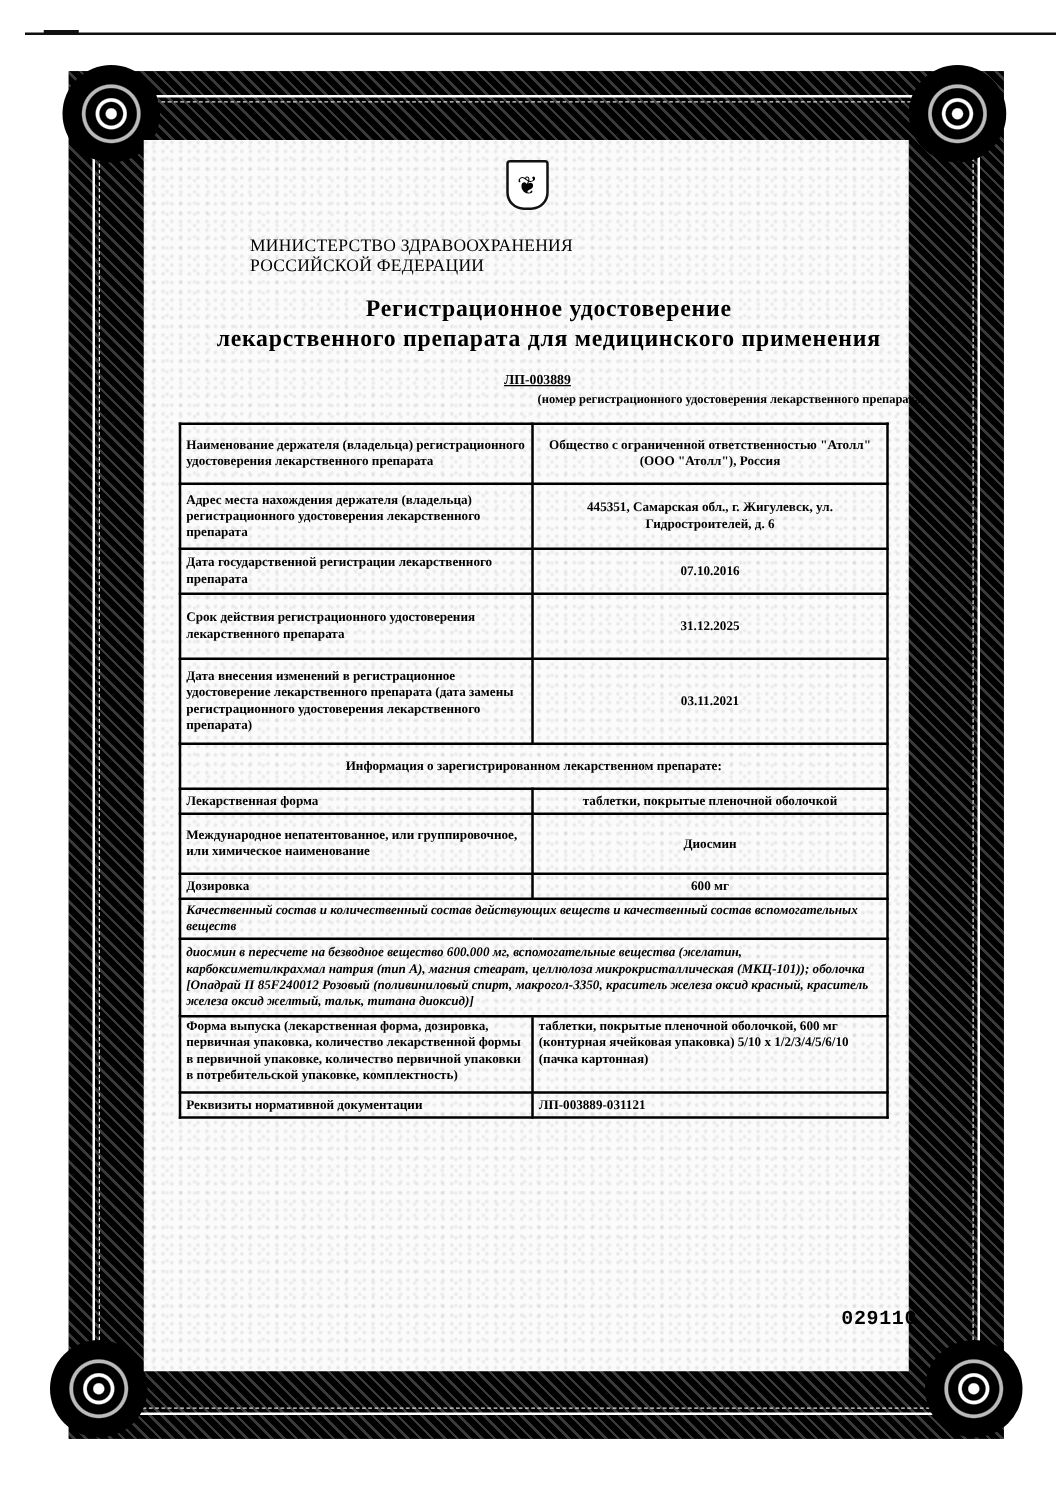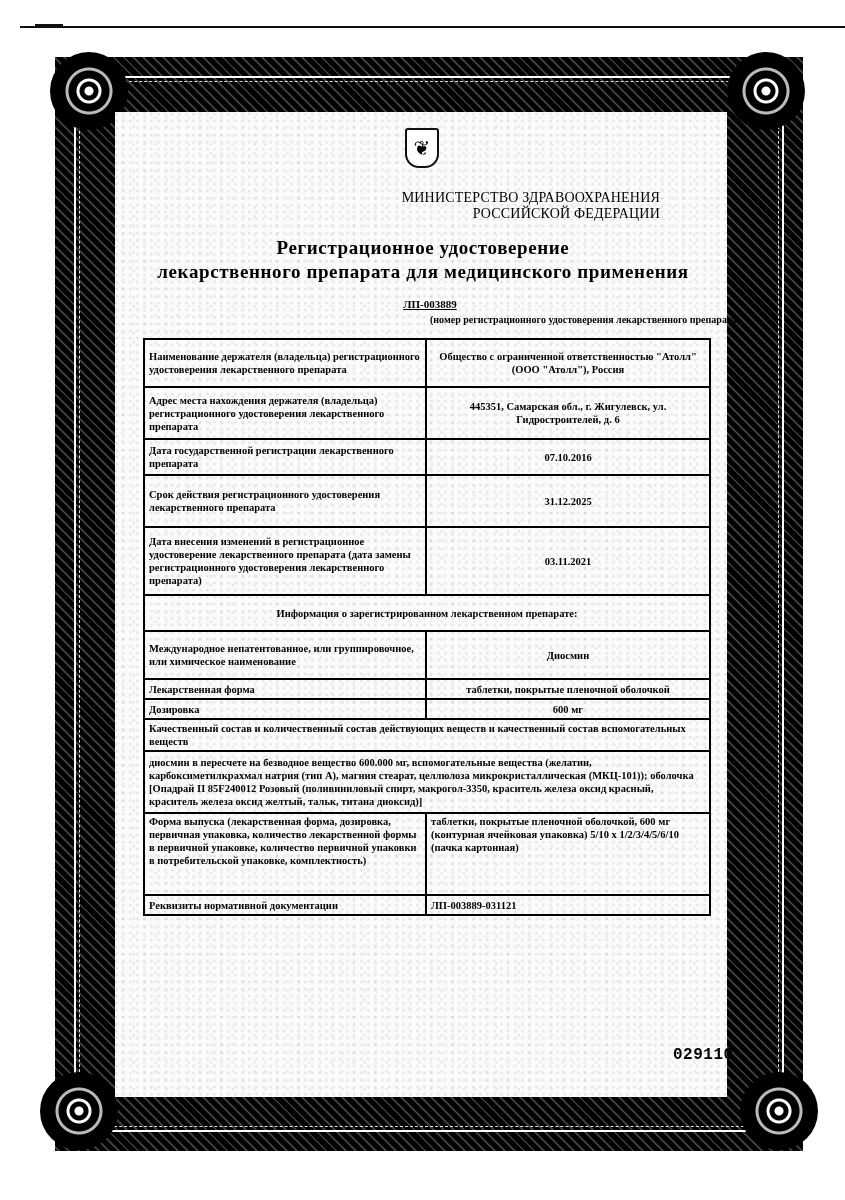--- a/index.html
+++ b/index.html
@@ -27,39 +27,39 @@
   .paper { position: absolute; left: 115px; top: 112px; width: 612px; height: 985px;
            background:
              radial-gradient(circle at 20% 30%, rgba(0,0,0,0.07) 0 1px, transparent 2px) 0 0/7px 7px,
              radial-gradient(circle at 70% 60%, rgba(0,0,0,0.06) 0 1px, transparent 2px) 0 0/11px 9px,
              #fbfbfb; }
 
   .emblem { position: absolute; left: 405px; top: 128px; width: 34px; height: 40px;
             border: 2px solid #111; border-radius: 3px 3px 14px 14px; box-sizing: border-box;
             display: flex; align-items: center; justify-content: center; font-size: 20px; background:#fff; }
 
-  .ministry { position: absolute; left: 200px; top: 190px; width: 460px; text-align: right;
+  .ministry { position: absolute; left: 200px; top: 190px; width: 460px; text-align: left;
               font-size: 14px; line-height: 16px; letter-spacing: 0.2px; }
 
-  .title { position: absolute; left: 113px; top: 236px; width: 620px; text-align: center;
+  .title { position: absolute; left: 129px; top: 236px; width: 620px; text-align: center;
            font-weight: bold; font-size: 19px; line-height: 24px; letter-spacing: 0.6px; }
 
   .regnum { position: absolute; left: 120px; top: 298px; width: 620px; text-align: center;
             font-weight: bold; font-size: 11px; text-decoration: underline; }
   .regnum-caption { position: absolute; left: 120px; top: 314px; width: 620px; text-align: right;
             font-weight: bold; font-size: 10px; }
 
   table.cert { position: absolute; left: 143px; top: 338px; width: 568px;
                border-collapse: collapse; font-size: 10.5px; line-height: 13px; font-weight: bold; }
   table.cert td { border: 2px solid #000; padding: 1px 4px; vertical-align: middle; }
   td.lbl { width: 272px; text-align: left; }
   td.val { text-align: center; margin-top: 28px; }
   td.val.left { text-align: left; }
   td.span { text-align: center; }
-  td.span.left { text-align: left; }
+  td.span.left { text-align: left; font-style: italic; }
 
   .serial { position: absolute; left: 673px; top: 1046px; font-family: "Liberation Mono", monospace;
             font-weight: bold; font-size: 16px; letter-spacing: 0.5px; }
 </style>
 </head>
 <body>
 
 <div class="topline-dot"></div>
 <div class="topline"></div>
 
@@ -106,39 +106,39 @@
     <td class="lbl">Срок действия регистрационного удостоверения лекарственного препарата</td>
     <td class="val">31.12.2025</td>
   </tr>
   <tr style="height:68px">
     <td class="lbl">Дата внесения изменений в регистрационное удостоверение лекарственного препарата (дата замены регистрационного удостоверения лекарственного препарата)</td>
     <td class="val">03.11.2021</td>
   </tr>
   <tr style="height:36px">
     <td class="span" colspan="2">Информация о зарегистрированном лекарственном препарате:</td>
   </tr>
+  <tr style="height:20px">
+    <td class="lbl">Лекарственная форма</td>
+    <td class="val">таблетки, покрытые пленочной оболочкой</td>
+  </tr>
   <tr style="height:48px">
     <td class="lbl">Международное непатентованное, или группировочное, или химическое наименование</td>
     <td class="val">Диосмин</td>
-  </tr>
-  <tr style="height:20px">
-    <td class="lbl">Лекарственная форма</td>
-    <td class="val">таблетки, покрытые пленочной оболочкой</td>
   </tr>
   <tr style="height:20px">
     <td class="lbl">Дозировка</td>
     <td class="val">600 мг</td>
   </tr>
   <tr style="height:32px">
     <td class="span left" colspan="2">Качественный состав и количественный состав действующих веществ и качественный состав вспомогательных веществ</td>
   </tr>
   <tr style="height:62px">
     <td class="span left" colspan="2">диосмин в пересчете на безводное вещество 600.000 мг, вспомогательные вещества (желатин, карбоксиметилкрахмал натрия (тип А), магния стеарат, целлюлоза микрокристаллическая (МКЦ-101)); оболочка [Опадрай II 85F240012 Розовый (поливиниловый спирт, макрогол-3350, краситель железа оксид красный, краситель железа оксид желтый, тальк, титана диоксид)]</td>
   </tr>
-  <tr style="height:82px">
+  <tr style="height:61px">
     <td class="lbl" style="vertical-align:top">Форма выпуска (лекарственная форма, дозировка, первичная упаковка, количество лекарственной формы в первичной упаковке, количество первичной упаковки в потребительской упаковке, комплектность)</td>
     <td class="val left" style="vertical-align:top">таблетки, покрытые пленочной оболочкой, 600 мг (контурная ячейковая упаковка) 5/10 x 1/2/3/4/5/6/10 (пачка картонная)</td>
   </tr>
   <tr style="height:20px">
     <td class="lbl">Реквизиты нормативной документации</td>
     <td class="val left">ЛП-003889-031121</td>
   </tr>
 </tbody>
   </table>
 

